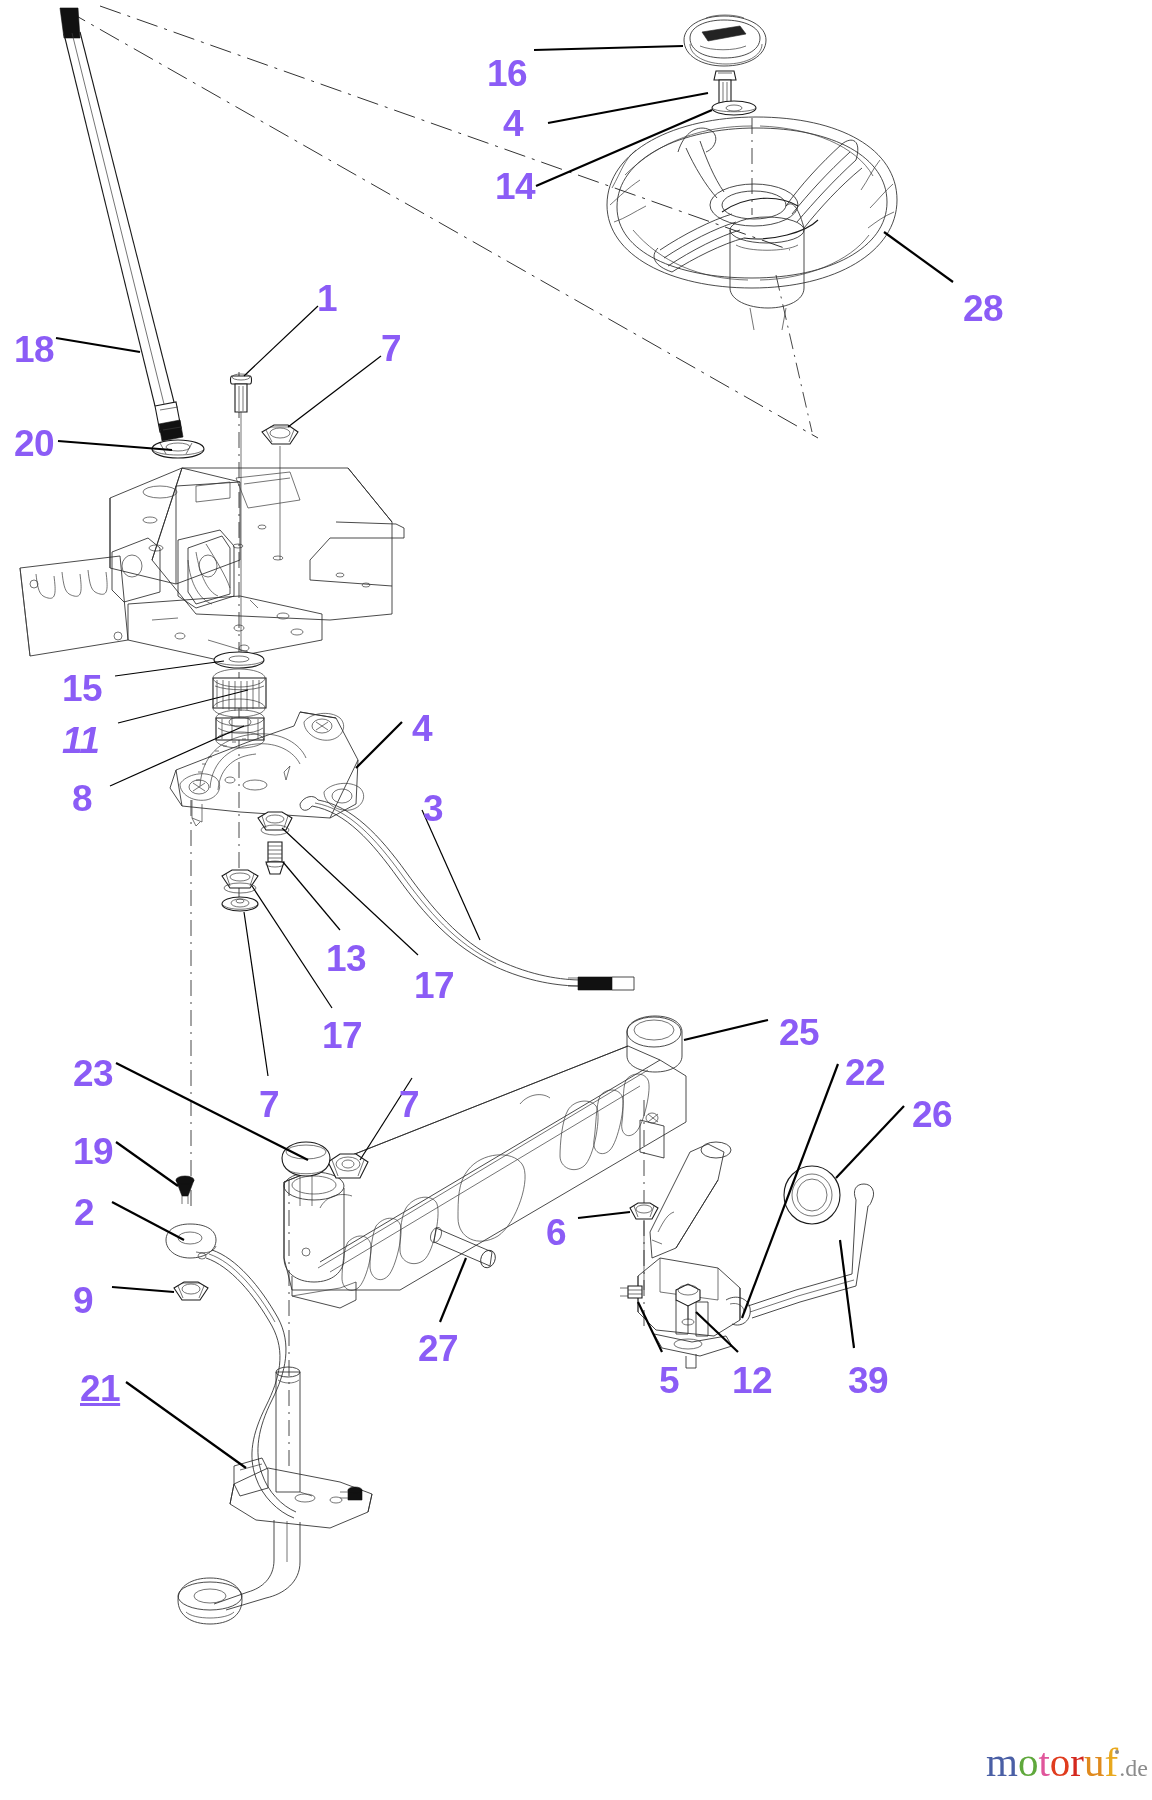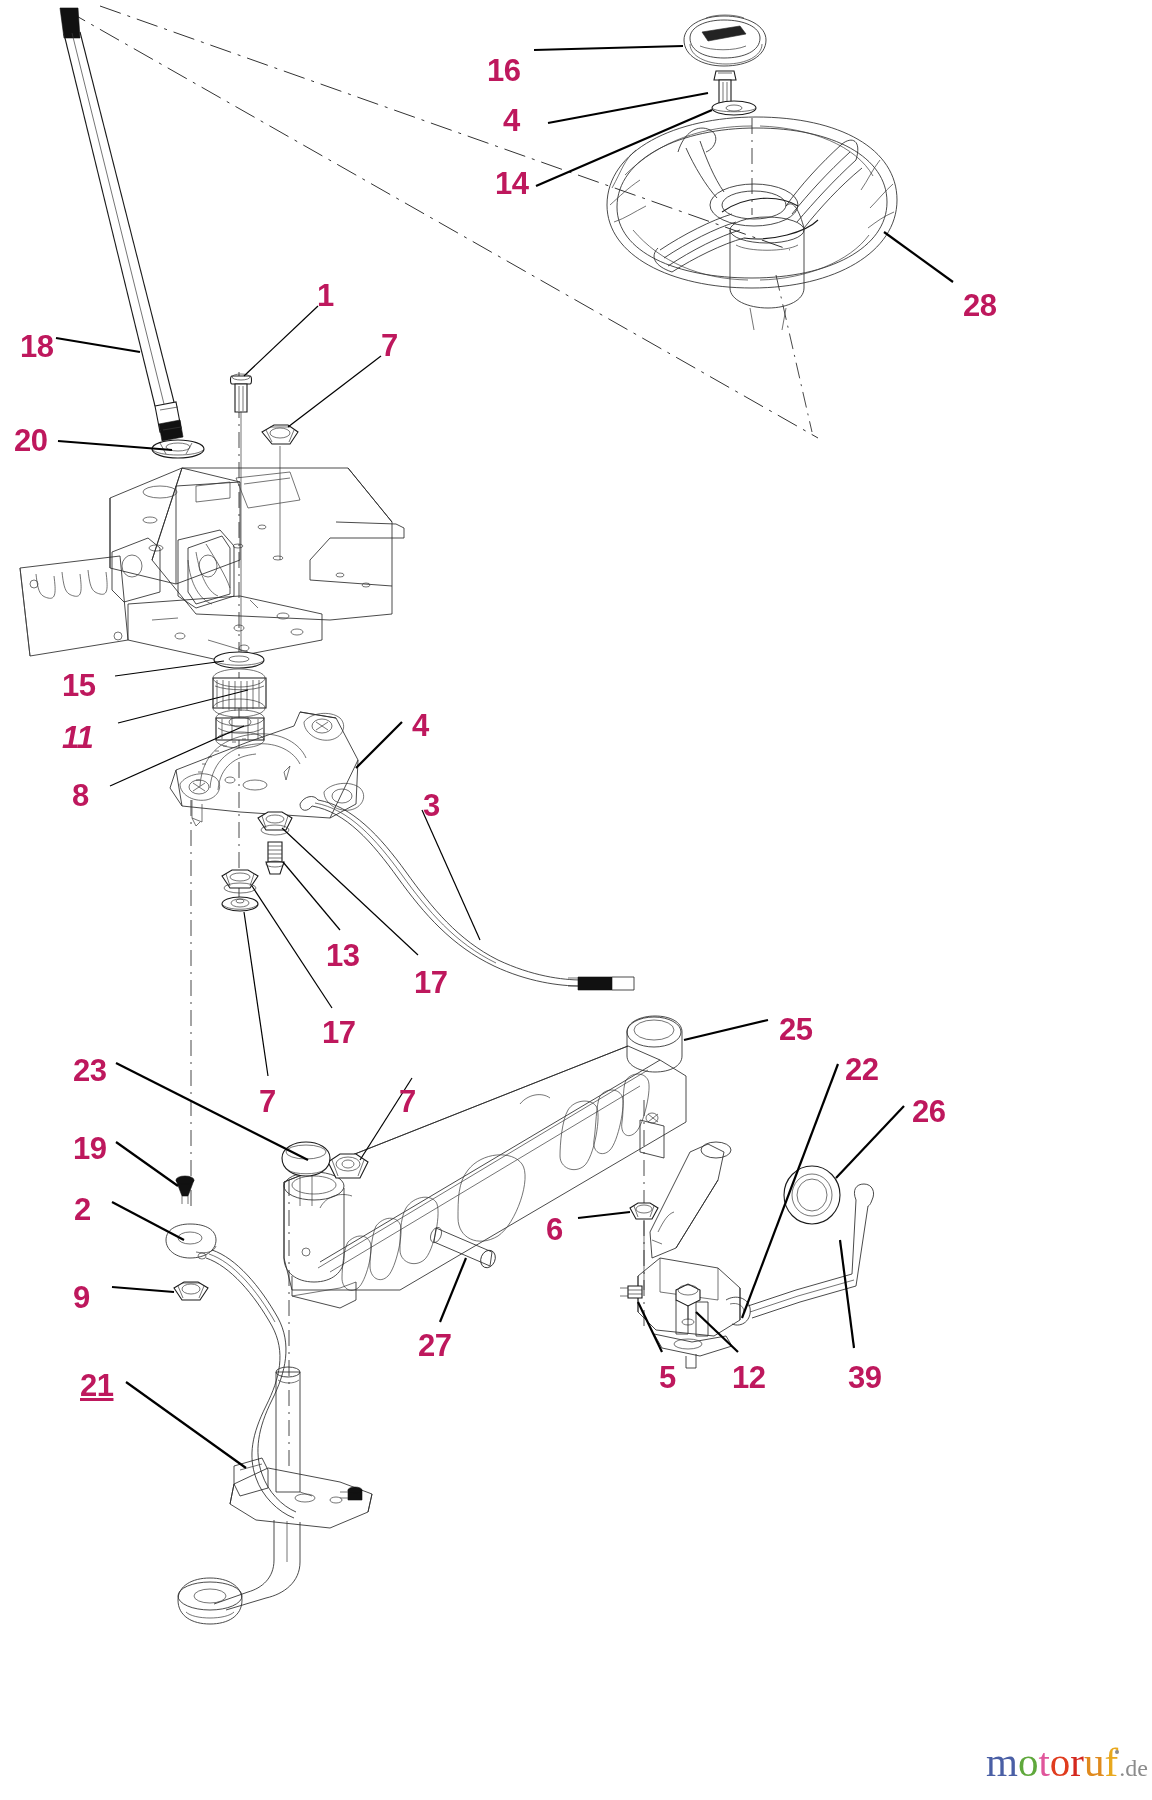--- a/index.html
+++ b/index.html
@@ -13,22 +13,22 @@
     width: 1152px;
     height: 1800px;
     background: #ffffff;
     overflow: hidden;
   }
   #art { position: absolute; left: 0; top: 0; width: 1152px; height: 1800px; }
   .callout {
     position: absolute;
     font-family: "Liberation Sans", sans-serif;
     font-weight: 700;
-    font-size: 31px;
-    color: #be185d;
+    font-size: 37px;
+    color: #8b5cf6;
     line-height: 1;
     letter-spacing: -0.5px;
     white-space: nowrap;
     user-select: none;
   }
   #watermark {
     position: absolute;
     left: 986px; top: 1742px;
     font-family: "Liberation Serif", serif;
     font-size: 41px;
@@ -609,21 +609,21 @@
     <path class="ldr" d="M 854,1348 L 840,1240"></path>
 
   </svg>
 
   <div class="callout" style="left:487px;top:55px;">16</div>
   <div class="callout" style="left:503px;top:105px;">4</div>
   <div class="callout" style="left:495px;top:168px;">14</div>
   <div class="callout" style="left:963px;top:290px;">28</div>
   <div class="callout" style="left:317px;top:280px;">1</div>
   <div class="callout" style="left:381px;top:330px;">7</div>
-  <div class="callout" style="left:20px;top:331px;">18</div>
+  <div class="callout" style="left:14px;top:331px;">18</div>
   <div class="callout" style="left:14px;top:425px;">20</div>
   <div class="callout" style="left:62px;top:670px;">15</div>
   <div class="callout" style="left:62px;top:722px;font-style:italic;">11</div>
   <div class="callout" style="left:72px;top:780px;">8</div>
   <div class="callout" style="left:412px;top:710px;">4</div>
   <div class="callout" style="left:423px;top:790px;">3</div>
   <div class="callout" style="left:326px;top:940px;">13</div>
   <div class="callout" style="left:414px;top:967px;">17</div>
   <div class="callout" style="left:322px;top:1017px;">17</div>
   <div class="callout" style="left:259px;top:1086px;">7</div>

